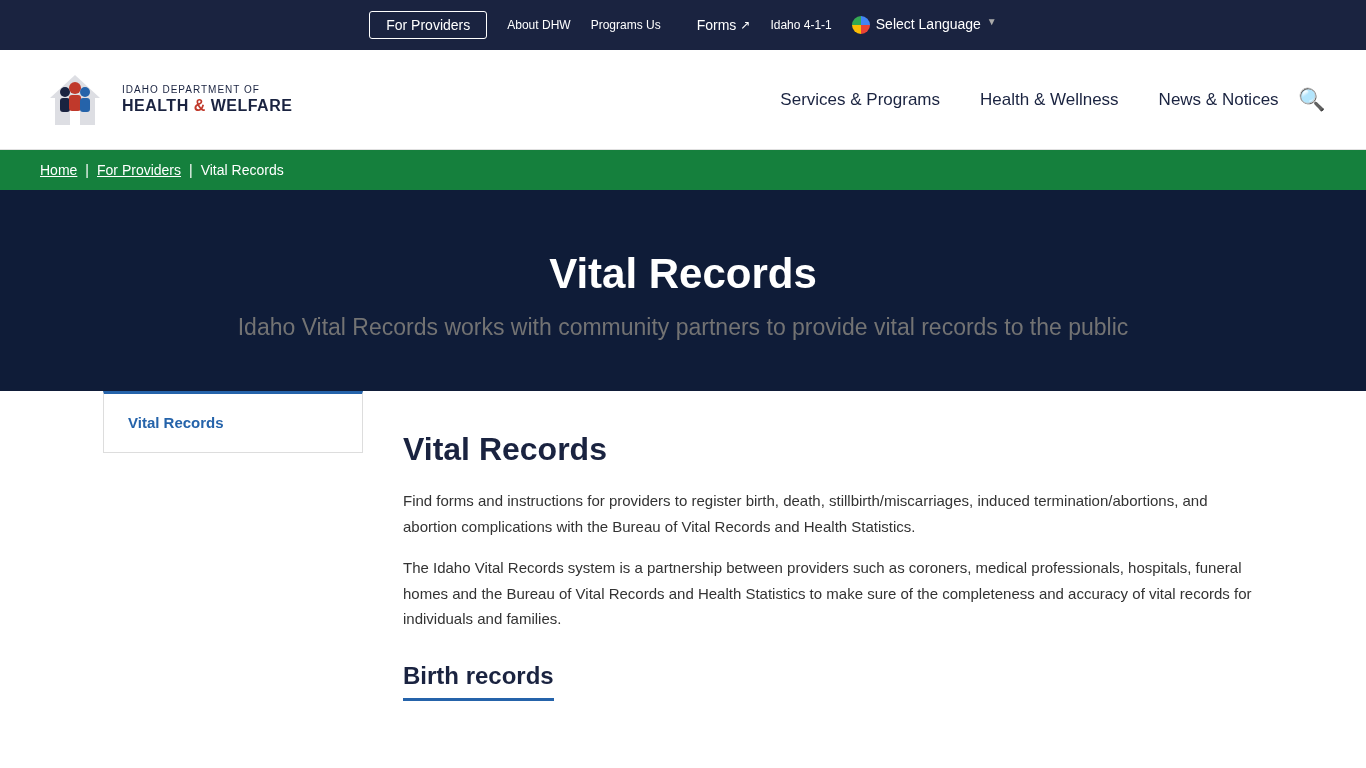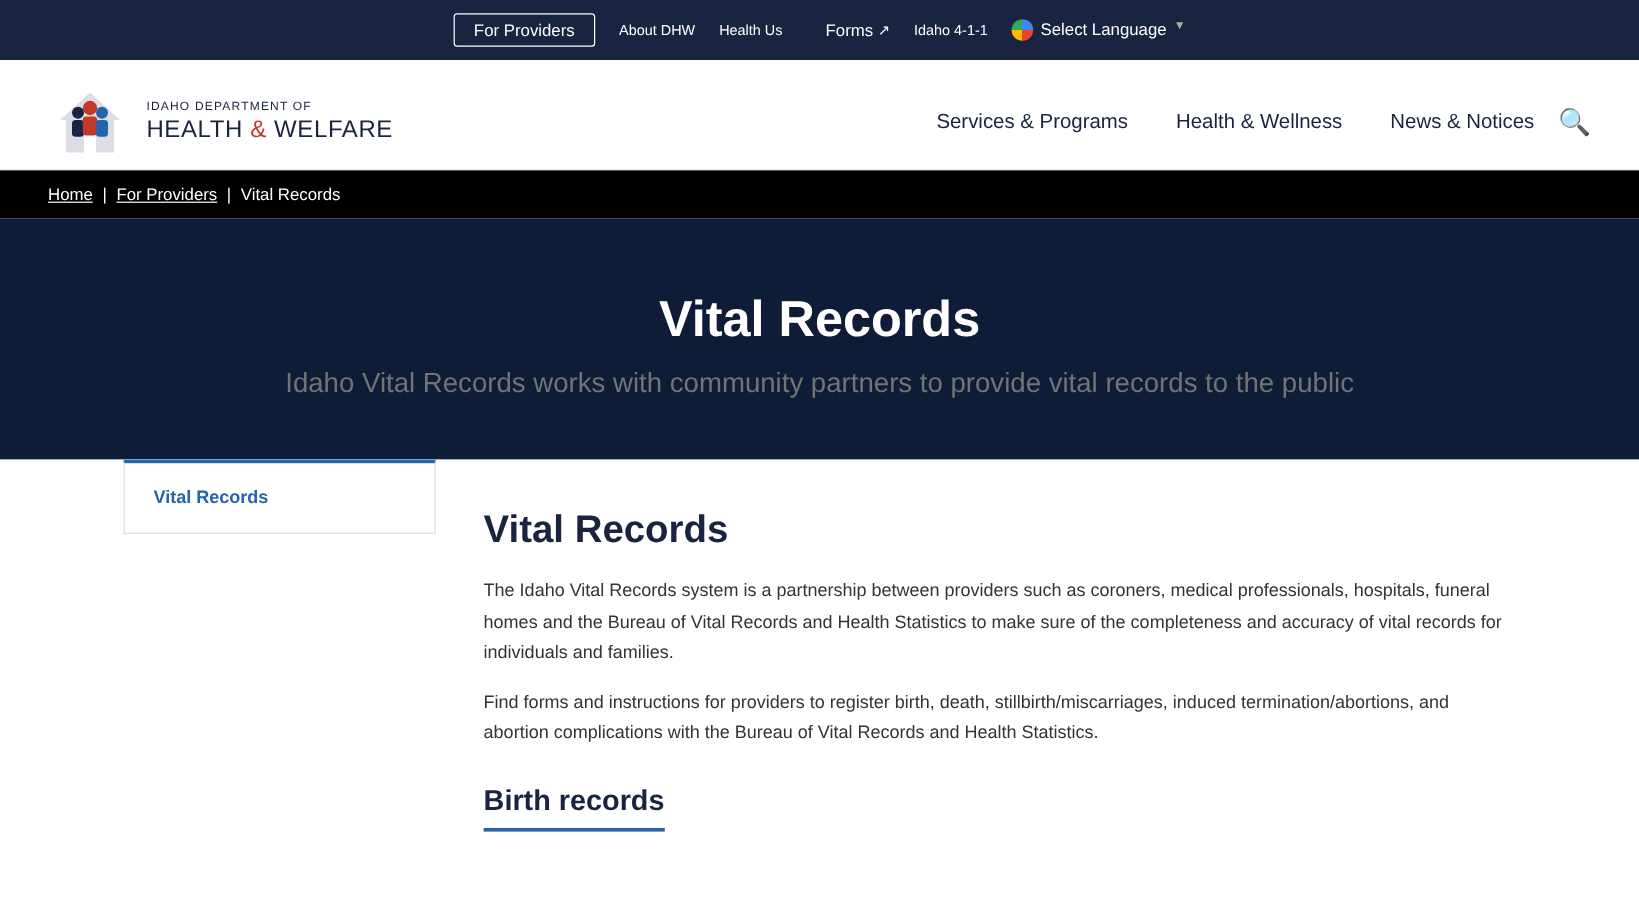--- a/index.html
+++ b/index.html
@@ -63,23 +63,22 @@
       font-size: 10px;
       color: #aaa;
     }
 
     
     .main-nav {
       background: #fff;
       display: flex;
       align-items: center;
       padding: 0 40px;
-      height: 80px;
+      height: 100px;
       border-bottom: 1px solid #e0e0e0;
-      margin-top: 12px;
     }
     .logo-area {
       display: flex;
       align-items: center;
       gap: 12px;
       text-decoration: none;
       flex-shrink: 0;
     }
     .logo-icon {
       width: 70px;
@@ -90,22 +89,22 @@
       flex-direction: column;
       line-height: 1.2;
     }
     .logo-text .dept-of {
       font-size: 10px;
       color: #1a2340;
       letter-spacing: 1px;
       text-transform: uppercase;
     }
     .logo-text .health-welfare {
-      font-size: 20px;
-      font-weight: normal;
+      font-size: 16px;
+      font-weight: bold;
       color: #1a2340;
       letter-spacing: 0.5px;
     }
     .health-welfare .ampersand {
       color: #c0392b;
     }
     .nav-links {
       display: flex;
       align-items: center;
       gap: 40px;
@@ -121,21 +120,21 @@
       background: none;
       border: none;
       cursor: pointer;
       font-size: 22px;
       color: #1a2340;
       margin-left: 20px;
     }
 
     
     .breadcrumb-bar {
-      background: #000000;
+      background: #15803d;
       padding: 12px 40px;
       display: flex;
       align-items: center;
       gap: 8px;
     }
     .breadcrumb-bar a {
       color: #fff;
       text-decoration: underline;
       font-size: 14px;
     }
@@ -218,21 +217,21 @@
       border-bottom: 3px solid #2563aa;
       display: inline-block;
     }
   </style>
 </head>
 <body>
 
 <div class="top-bar">
   <button class="for-providers-btn">For Providers</button>
   <a href="#">About DHW</a>
-  <a href="#">Health Us</a>
+  <a href="#">Programs Us</a>
   <a href="#" class="forms-link">
     <span>Forms</span>
     <span class="external-icon">↗</span>
   </a>
   <a href="#">Idaho 4-1-1</a>
   <div class="language-selector">
     <span class="google-g"></span>
     <span>Select Language</span>
     <span class="lang-chevron">▼</span>
   </div>
@@ -285,18 +284,18 @@
 
 <div style="background:#fff;">
   <div class="content-area">
 
     <div class="side-nav-card">
       <a href="#">Vital Records</a>
     </div>
 
     <div class="main-content">
       <h2>Vital Records</h2>
+      <p>Find forms and instructions for providers to register birth, death, stillbirth/miscarriages, induced termination/abortions, and abortion complications with the Bureau of Vital Records and Health Statistics.</p>
       <p>The Idaho Vital Records system is a partnership between providers such as coroners, medical professionals, hospitals, funeral homes and the Bureau of Vital Records and Health Statistics to make sure of the completeness and accuracy of vital records for individuals and families.</p>
-      <p>Find forms and instructions for providers to register birth, death, stillbirth/miscarriages, induced termination/abortions, and abortion complications with the Bureau of Vital Records and Health Statistics.</p>
       <h3>Birth records</h3>
     </div>
   </div>
 </div>
 
 </body></html>

